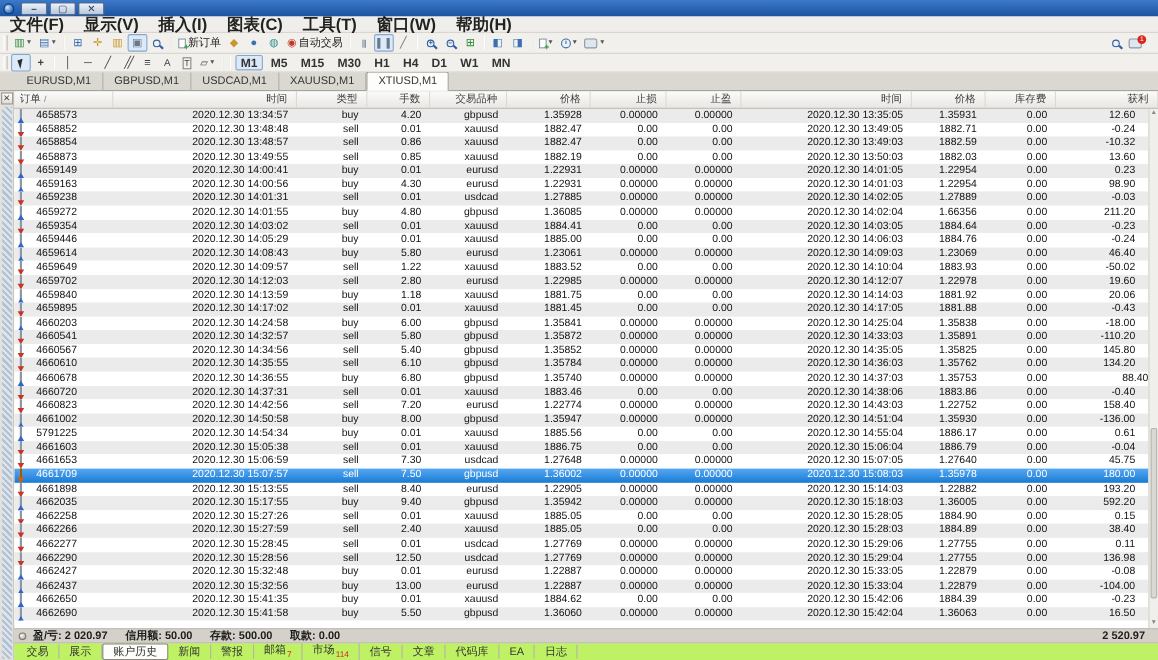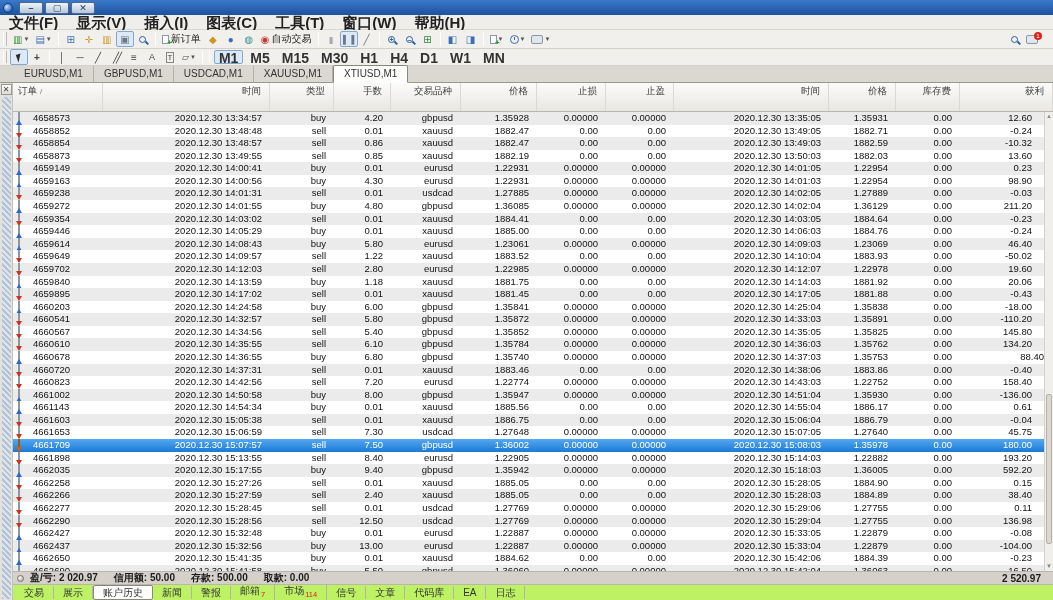--- a/index.html
+++ b/index.html
@@ -29,38 +29,38 @@
   .mini-doc{width:7px;height:9px;background:#fff;border:1px solid #8a97a5;position:relative;}
   .mini-doc .plus{position:absolute;right:-4px;bottom:-3px;color:#1f9e2e;font-size:8px;font-weight:bold;line-height:6px;}
   .mag{width:7px;height:7px;border:1.5px solid #2a5fa8;border-radius:50%;position:relative;display:inline-block;}
   .mag::after{content:'';position:absolute;width:4px;height:1.5px;background:#2a5fa8;transform:rotate(45deg);right:-4px;bottom:-2px;}
   .mag .sign{position:absolute;top:-3px;left:0;right:0;text-align:center;font-size:7px;font-weight:bold;color:#2a5fa8;line-height:12px;}
   .clock{width:9px;height:9px;border:1.5px solid #3a6fb5;border-radius:50%;position:relative;}
   .clock::after{content:'';position:absolute;left:3px;top:1px;width:1.5px;height:3px;background:#3a6fb5;}
   .bubble{width:12px;height:9px;background:#dfe6ee;border:1px solid #8a97a5;border-radius:2px;position:relative;}
   .badge-dot{position:absolute;top:-4px;right:-5px;min-width:8px;height:8px;border-radius:4px;background:#d9261c;color:#fff;font-size:6px;line-height:8px;text-align:center;padding:0 1px;}
   .pointer-shape{width:0;height:0;border-top:8px solid #2b2b2b;border-right:5px solid transparent;transform:rotate(-20deg);margin-top:2px;}
-  .tf{font-size:14px;font-weight:bold;color:#333;padding:0 4px;height:14px;line-height:14px;border:1px solid transparent;border-radius:2px;margin:0 1px;}
+  .tf{font-size:11px;font-weight:bold;color:#333;padding:0 4px;height:14px;line-height:14px;border:1px solid transparent;border-radius:2px;margin:0 1px;}
   .tf.active{background:#dce9f8;border-color:#86a7cc;}
   .spacer{flex:1;}
 
   
   .chart-tabs{height:17px;background:#dbd8d2;display:flex;align-items:flex-end;padding-left:14px;border-bottom:1px solid #9a978f;flex:0 0 auto;}
   .ctab{font-size:10px;color:#333;padding:1px 10px;border-right:1px solid #b3b0a8;line-height:14px;}
   .ctab.active{background:#fdfdfc;border:1px solid #8a877f;border-bottom:1px solid #fdfdfc;border-radius:2px 2px 0 0;margin-bottom:-1px;position:relative;}
 
   
   .dock{flex:1;display:flex;min-height:0;}
   .dock-strip{width:13px;background:#e3e1dc;border-right:1px solid #c5c2bb;display:flex;flex-direction:column;align-items:center;padding:1px;}
   .strip-close{width:11px;height:11px;background:linear-gradient(#fff,#dfdcd6);border:1px solid #9a978f;font-size:8px;line-height:9px;text-align:center;color:#444;}
   .strip-grip{flex:1;width:9px;margin-top:2px;background:repeating-linear-gradient(45deg,#a8bdd2 0 2px,#dde4ec 2px 4px);opacity:.85;}
   .dock-main{flex:1;display:flex;flex-direction:column;min-width:0;}
 
   .grid{display:grid;grid-template-columns:16px 74px 167px 64px 57px 70px 76px 69px 68px 155px 67px 64px 1fr;}
-  .thead{height:29px;background:linear-gradient(#fbfbfa,#e9e7e3);border-bottom:1px solid #b9b6b0;flex:0 0 auto;}
+  .thead{height:16px;background:linear-gradient(#fbfbfa,#e9e7e3);border-bottom:1px solid #b9b6b0;flex:0 0 auto;}
   .th{font-size:9.5px;color:#3c3c3c;line-height:15px;text-align:right;padding-right:8px;border-right:1px solid #dcd9d4;overflow:hidden;white-space:nowrap;}
   .th.first{grid-column:1/3;text-align:left;padding-left:5px;}
   .sort{color:#777;font-size:8px;margin-left:3px;}
 
   .rows{flex:1;background:#fff;overflow:hidden;position:relative;}
   .hrow{height:12.59px;font-size:9.5px;line-height:12.5px;color:#111;background:#fff;}
   .hrow.alt{background:#ebebeb;}
   .hrow .c{text-align:right;padding-right:8px;white-space:nowrap;overflow:hidden;}
   .hrow .c.left{text-align:left;padding:0;}
   .doc{width:7px;height:9px;background:#fff;border:1px solid #8a97a5;position:relative;margin:1px 0 0 5px;}
@@ -439,21 +439,21 @@
               <span class="c left"><span class="doc"></span></span>
               <span class="c left" style="padding-left:4px;">4659272</span>
               <span class="c">2020.12.30 14:01:55</span>
               <span class="c">buy</span>
               <span class="c">4.80</span>
               <span class="c">gbpusd</span>
               <span class="c">1.36085</span>
               <span class="c">0.00000</span>
               <span class="c">0.00000</span>
               <span class="c">2020.12.30 14:02:04</span>
-              <span class="c">1.36129</span>
+              <span class="c">1.66356</span>
               <span class="c">0.00</span>
               <span class="c" style="padding-right:12px;">211.20</span>
             </div>
 
             <div class="grid hrow sell alt">
               <span class="c left"><span class="doc"></span></span>
               <span class="c left" style="padding-left:4px;">4659354</span>
               <span class="c">2020.12.30 14:03:02</span>
               <span class="c">sell</span>
               <span class="c">0.01</span>
@@ -686,21 +686,21 @@
               <span class="c">0.00000</span>
               <span class="c">0.00000</span>
               <span class="c">2020.12.30 14:51:04</span>
               <span class="c">1.35930</span>
               <span class="c">0.00</span>
               <span class="c" style="padding-right:12px;">-136.00</span>
             </div>
 
             <div class="grid hrow buy">
               <span class="c left"><span class="doc"></span></span>
-              <span class="c left" style="padding-left:4px;">4661143</span>
+              <span class="c left" style="padding-left:4px;">5791225</span>
               <span class="c">2020.12.30 14:54:34</span>
               <span class="c">buy</span>
               <span class="c">0.01</span>
               <span class="c">xauusd</span>
               <span class="c">1885.56</span>
               <span class="c">0.00</span>
               <span class="c">0.00</span>
               <span class="c">2020.12.30 14:55:04</span>
               <span class="c">1886.17</span>
               <span class="c">0.00</span>

